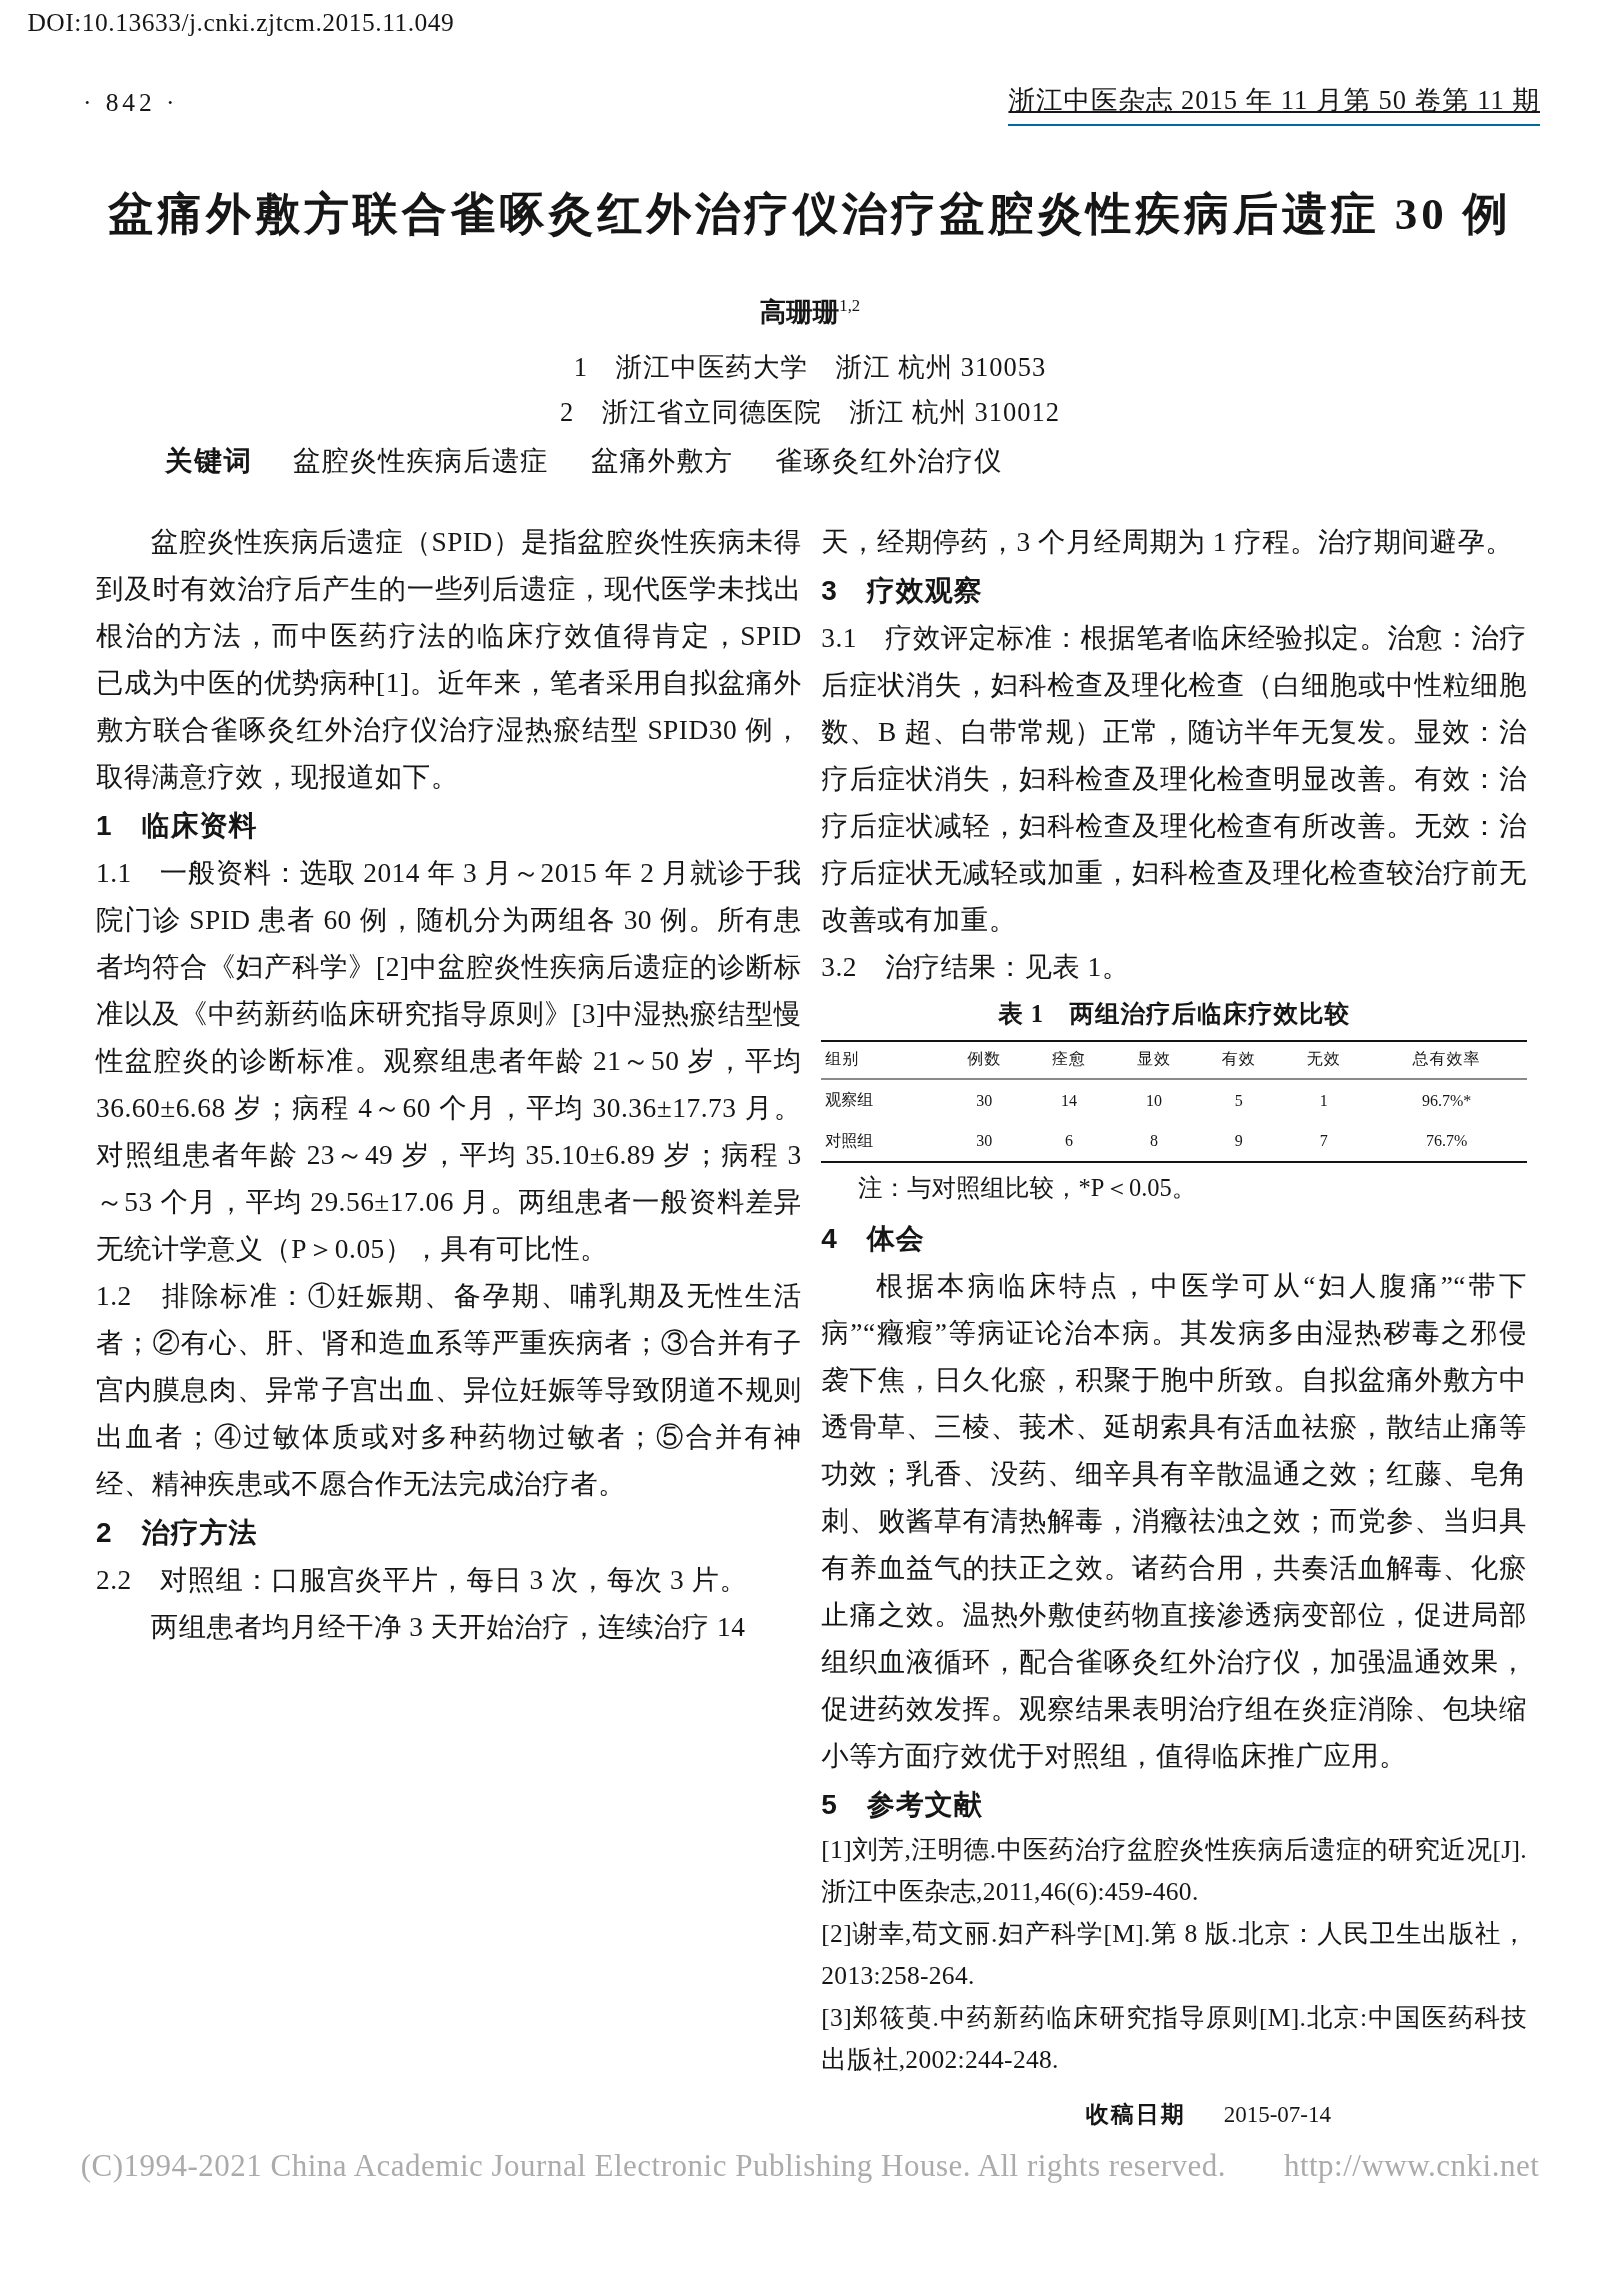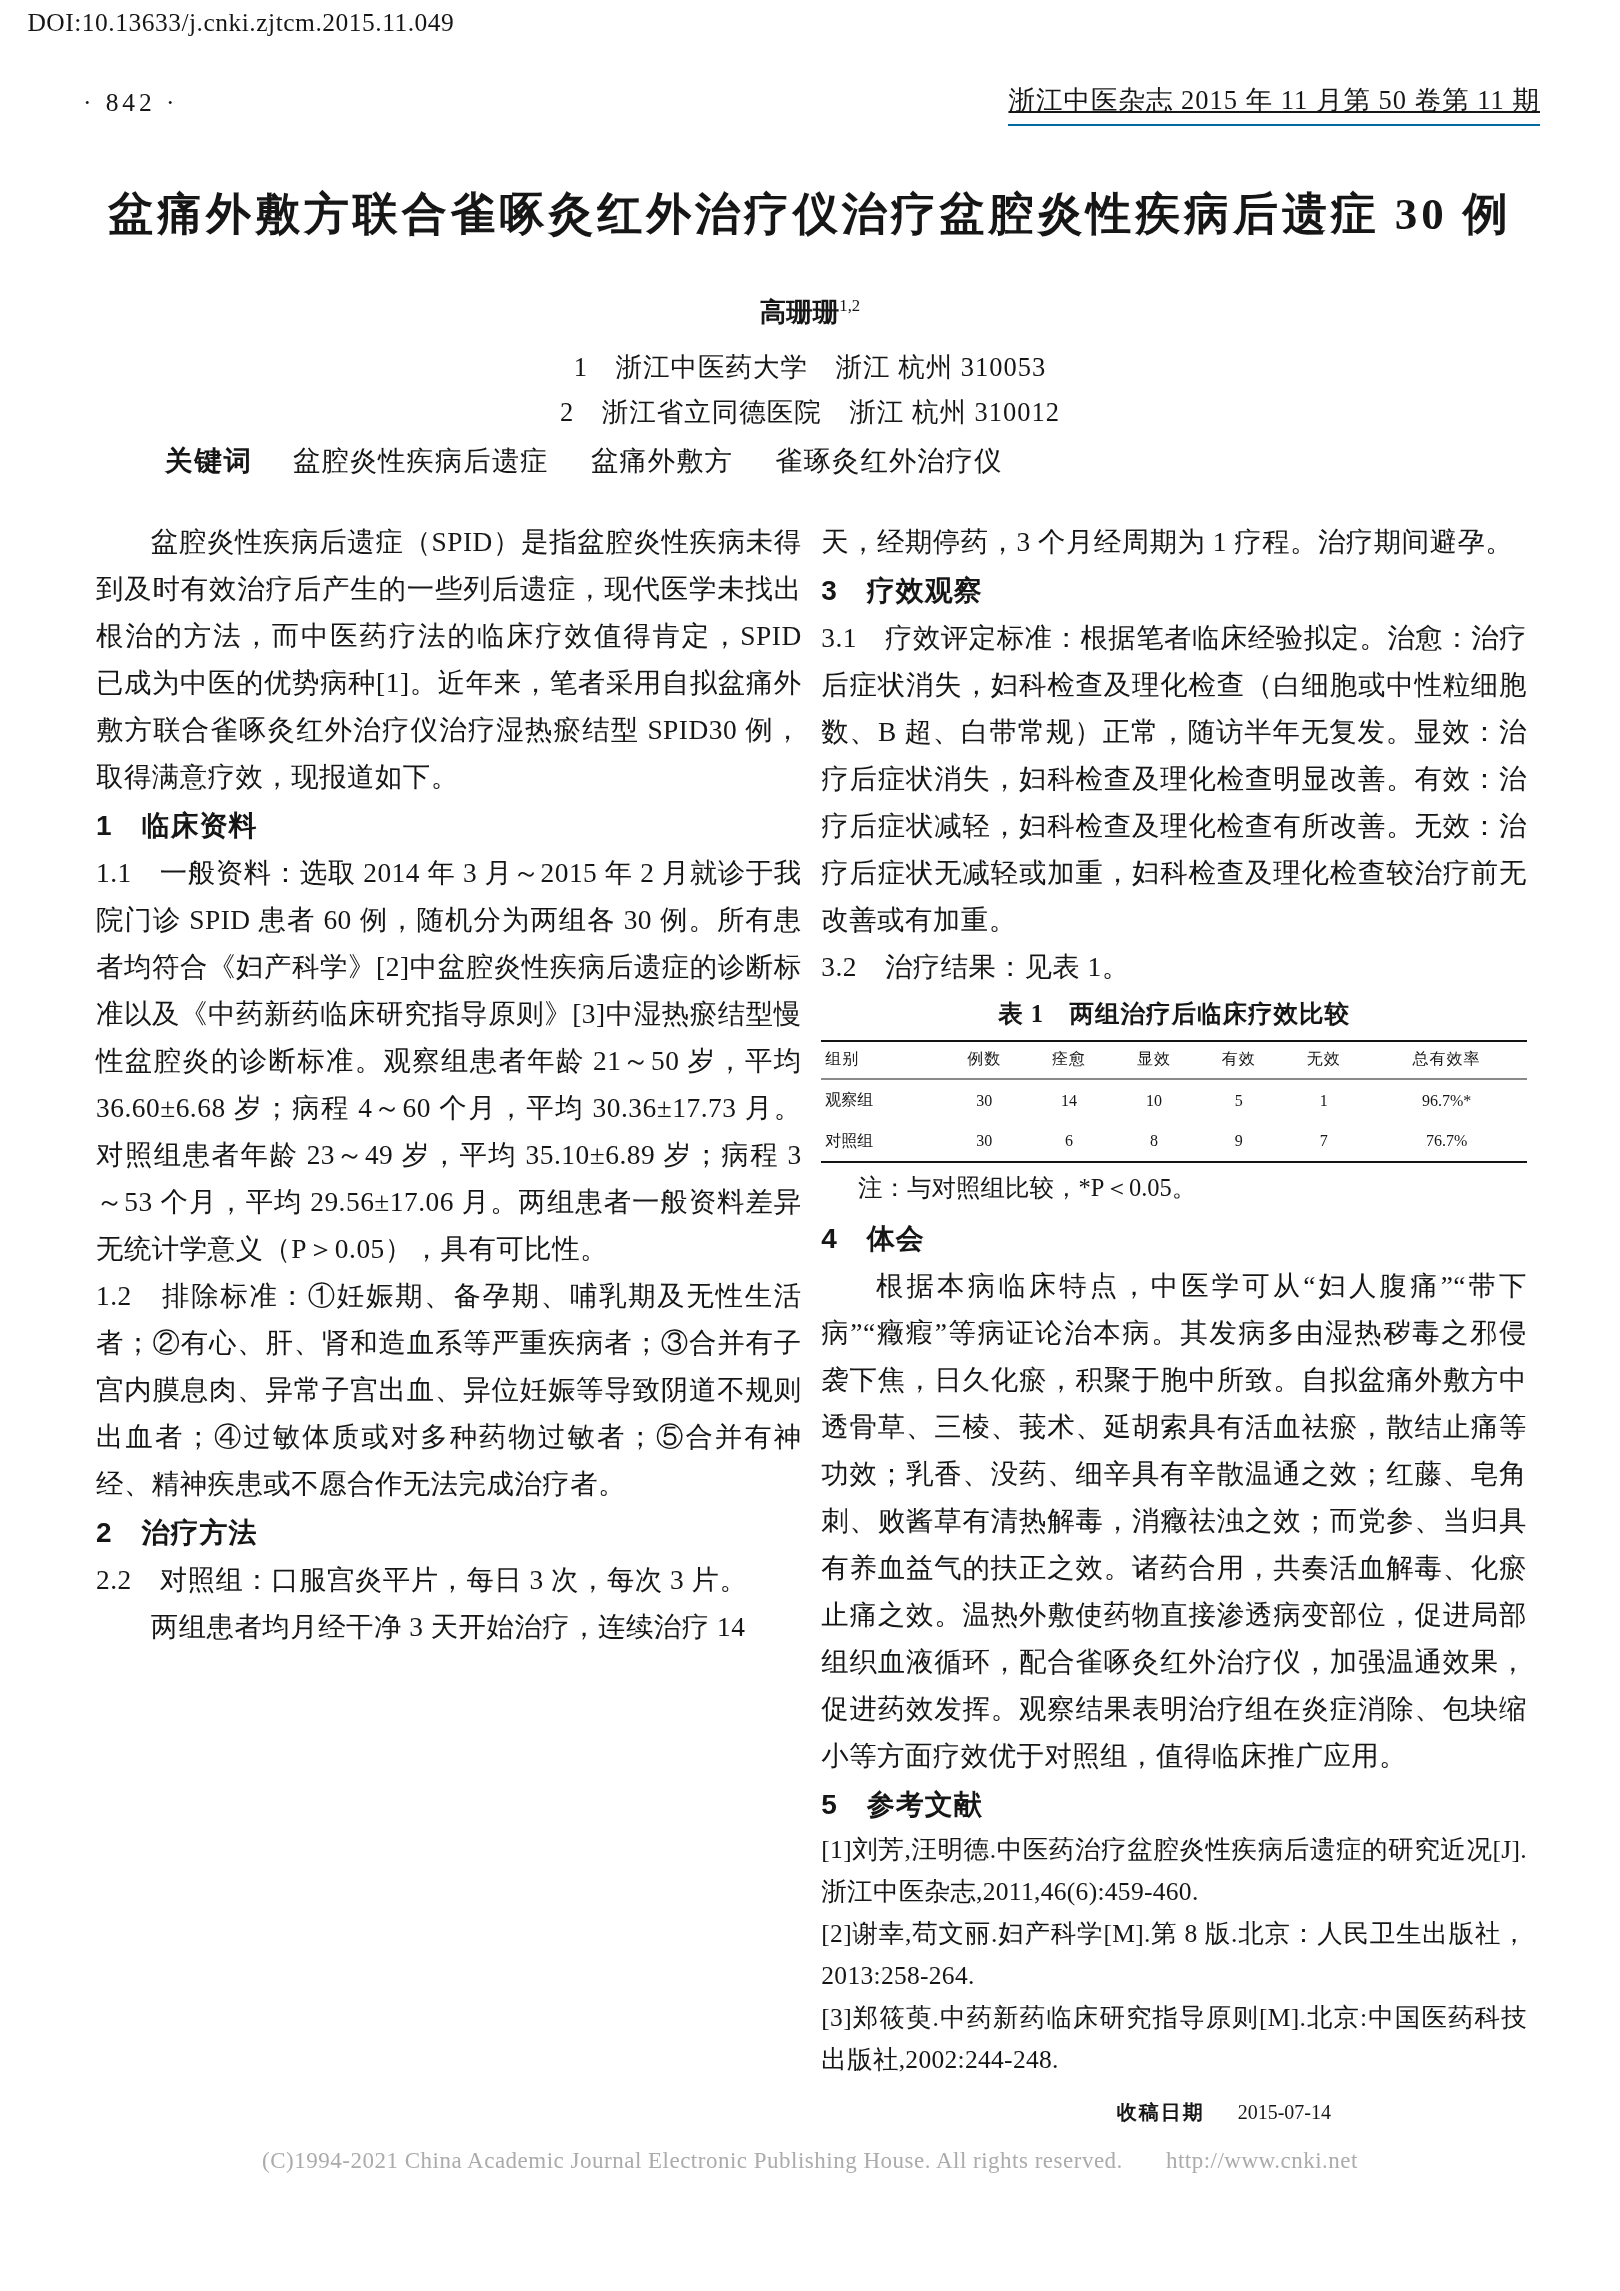--- a/index.html
+++ b/index.html
@@ -89,29 +89,29 @@
   table.paper-table td:first-child{text-align:left;padding-left:3.9px;}
   .table-note{
     font-size:24.5px;line-height:41px;padding-left:1.5em;
     margin:3.9px 0 5.9px 0;
   }
   .col p.ref{
     font-size:25.5px;line-height:42px;letter-spacing:0.3px;
   }
   .received{
     margin-top:17.6px;text-align:right;padding-right:196px;
-    font-size:20px;
+    font-size:23px;
   }
   .recv-label{
     font-family:"Liberation Sans","DejaVu Sans",sans-serif;
     font-weight:700;margin-right:1.4em;letter-spacing:2px;
   }
   .footer{
     position:absolute;top:2148px;left:0;width:100%;
-    text-align:center;color:#ababab;font-size:23px;
+    text-align:center;color:#ababab;font-size:31px;
     letter-spacing:0.5px;
   }
   .footer-url{margin-left:1.6em;}
 </style>
 </head>
 <body>
 
 <div class="page">
 
   <div class="doi">DOI:10.13633/j.cnki.zjtcm.2015.11.049</div>

